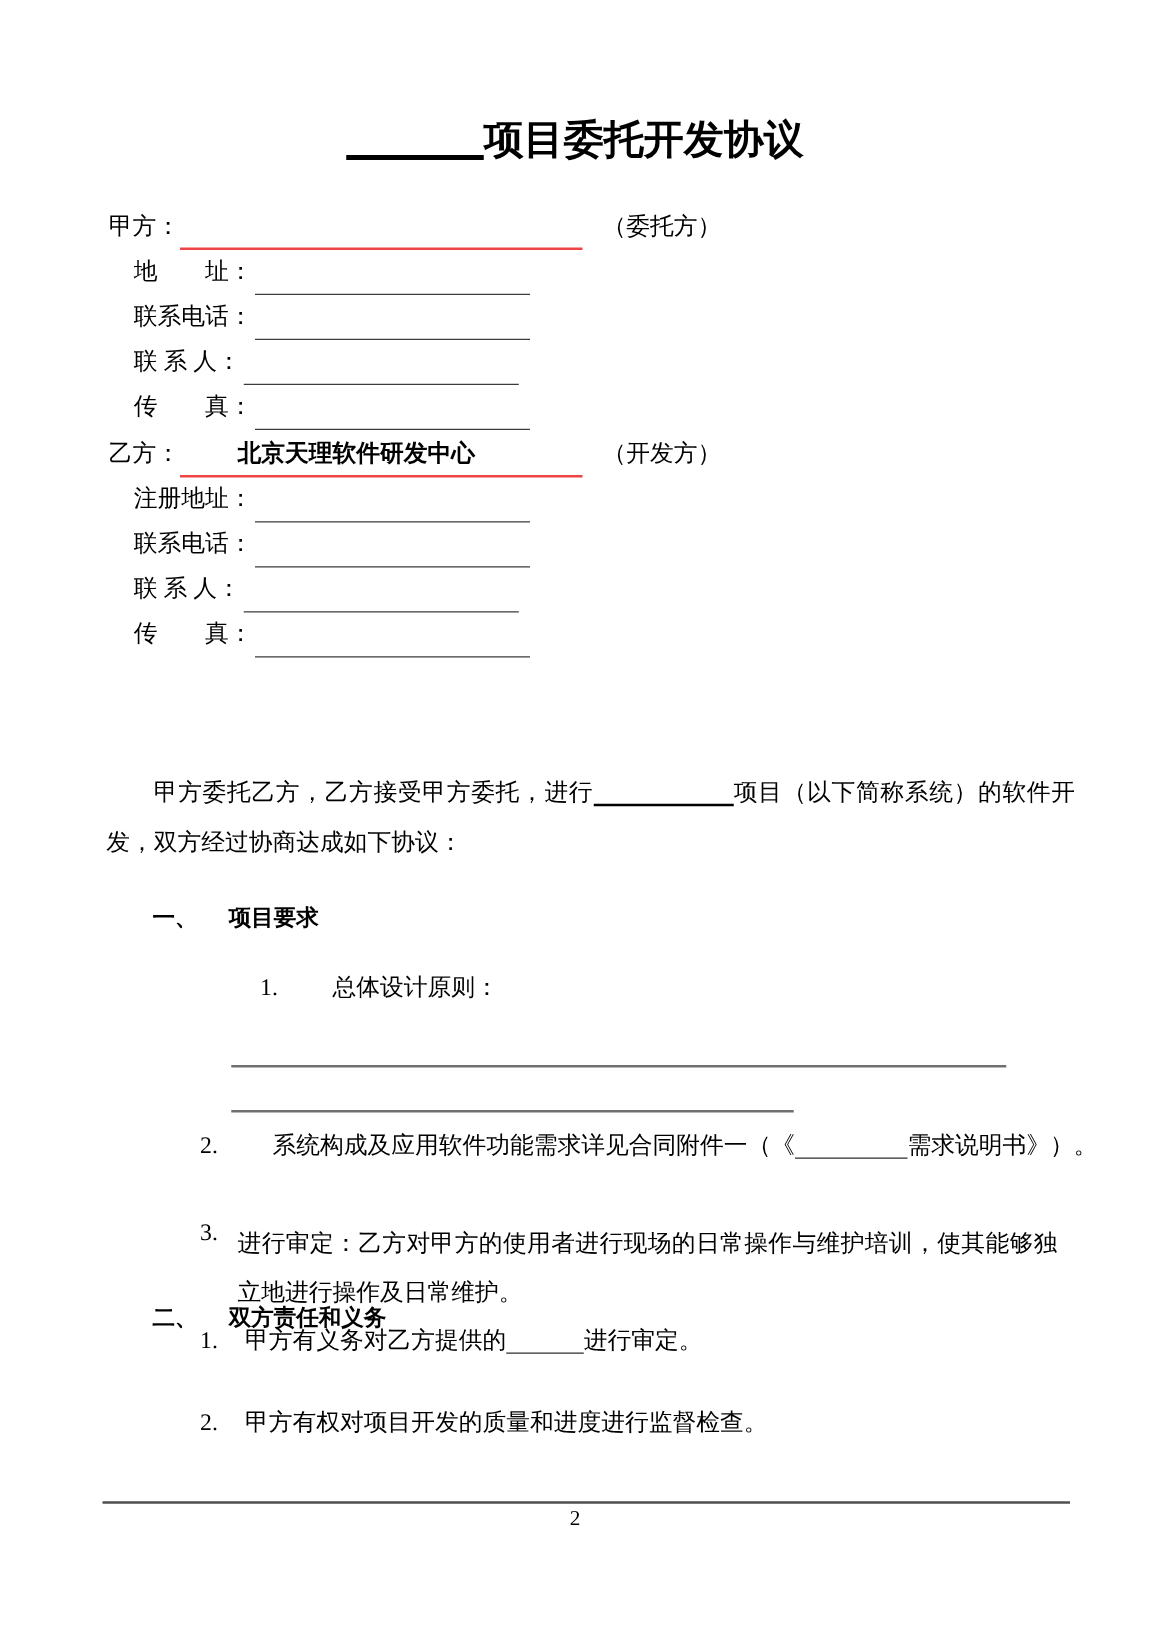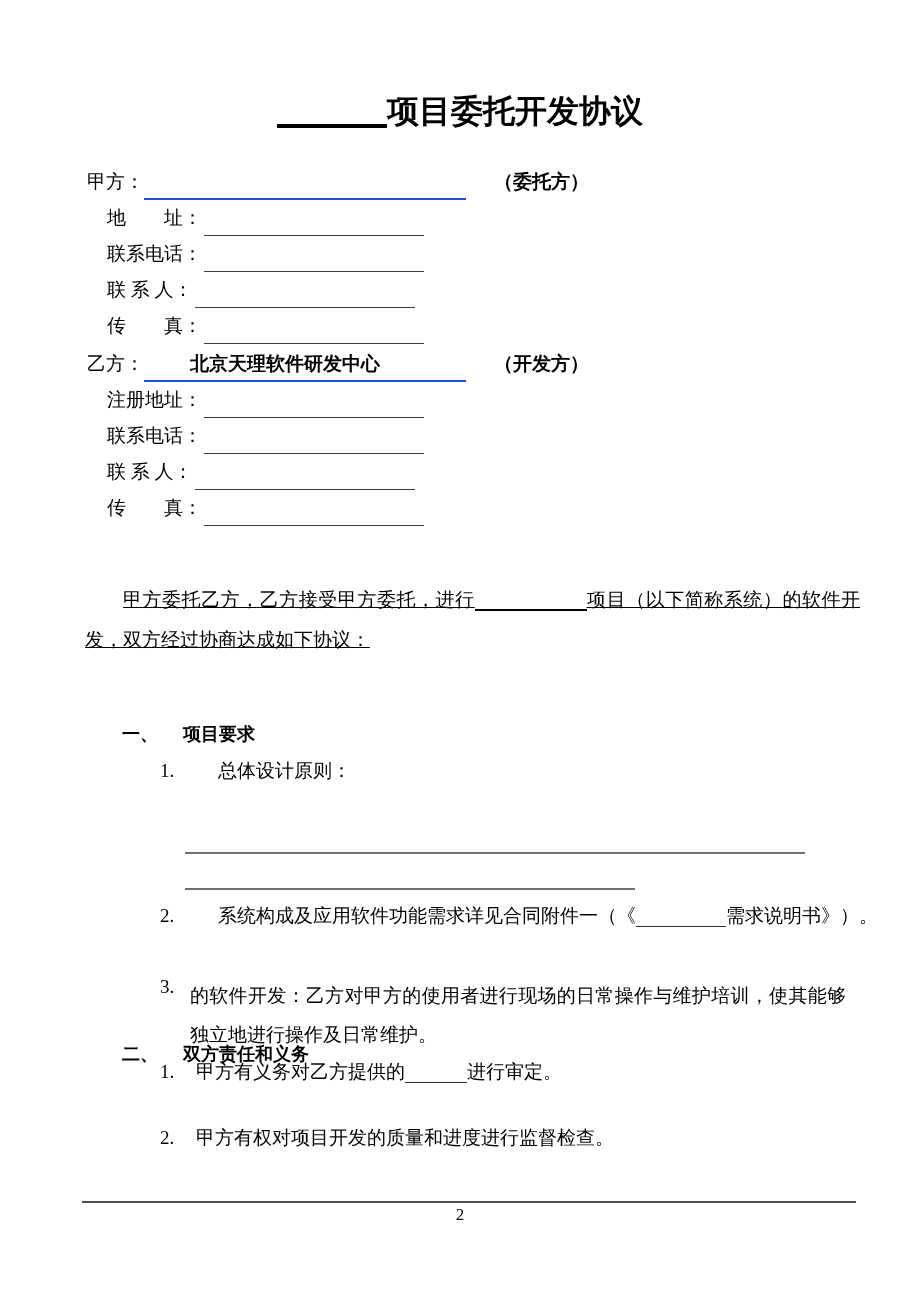--- a/index.html
+++ b/index.html
@@ -19,33 +19,33 @@
   }
   .title-blank{
     display:inline-block;width:110px;height:0;
     border-bottom:4px solid #000;vertical-align:-6px;
   }
   
   .party-block{position:absolute;left:0;width:920px;}
   .p-main{margin-left:87px;height:37px;line-height:37px;white-space:nowrap;}
   .name-blank{
     display:inline-block;width:322px;height:34px;line-height:32px;
-    border-bottom:2px solid #1d4ed8;vertical-align:bottom;
+    border-bottom:2px solid #ef4444;vertical-align:bottom;
     text-align:center;font-weight:bold;padding-right:40px;box-sizing:border-box;
   }
-  .p-role{margin-left:28px;font-weight:bold;text-align:right;}
+  .p-role{margin-left:16px;font-weight:normal;text-align:right;}
   .p-field{margin-left:107px;height:36px;line-height:36px;white-space:nowrap;}
   .f-blank{
     display:inline-block;width:220px;height:30px;
     border-bottom:1.5px solid #3c3c3c;vertical-align:bottom;margin-left:2px;
   }
   
   .intro{
-    position:absolute;top:580px;left:85px;width:775px;
-    line-height:40px;text-indent:38px;text-align:justify;text-decoration:underline;
+    position:absolute;top:615px;left:85px;width:775px;
+    line-height:40px;text-indent:38px;text-align:justify;
   }
   .iblank{
     display:inline-block;height:0;vertical-align:-5px;
     border-bottom:2px solid #000;
   }
   .intro-blank{width:112px;}
   .attach-blank{width:90px;border-bottom:1.5px solid #2e2e2e;}
   .review-blank{width:62px;border-bottom:1.5px solid #2e2e2e;}
   
   .sec-head{
@@ -112,33 +112,33 @@
   </div>
 
   <div class="intro">
     <span>甲方委托乙方，乙方接受甲方委托，进行</span><span class="iblank intro-blank"></span><span>项目（以下简称系统）的软件开发，双方经过协商达成如下协议：</span>
   </div>
 
   <div class="sec-head" style="top:722px;">
     <span class="sec-num">一、</span><span>项目要求</span>
   </div>
 
-  <div class="doc-item" style="top:758px;">
+  <div class="doc-item" style="top:777px;margin-left:48px;">
     <span class="num-w58">1.</span><span>总体设计原则：</span>
   </div>
   <div class="ans-line ans-1"></div>
   <div class="ans-line ans-2"></div>
 
   <div class="doc-item" style="top:903px;font-family:Liberation Serif, serif;">
     <span class="num-w58">2.</span><span>系统构成及应用软件功能需求详见合同附件一（《</span><span class="iblank attach-blank"></span><span>需求说明书》）。</span>
   </div>
 
   <div class="item3">
     <span class="num-w30">3.</span>
-    <span class="item3-text">的软件开发：乙方对甲方的使用者进行现场的日常操作与维护培训，使其能够独立地进行操作及日常维护。</span>
+    <span class="item3-text">进行审定：乙方对甲方的使用者进行现场的日常操作与维护培训，使其能够独立地进行操作及日常维护。</span>
   </div>
 
   <div class="sec-head" style="top:1042px;">
     <span class="sec-num">二、</span><span>双方责任和义务</span>
   </div>
 
   <div class="doc-item" style="top:1059px;">
     <span class="num-w36">1.</span><span>甲方有义务对乙方提供的</span><span class="iblank review-blank"></span><span>进行审定。</span>
   </div>
 

